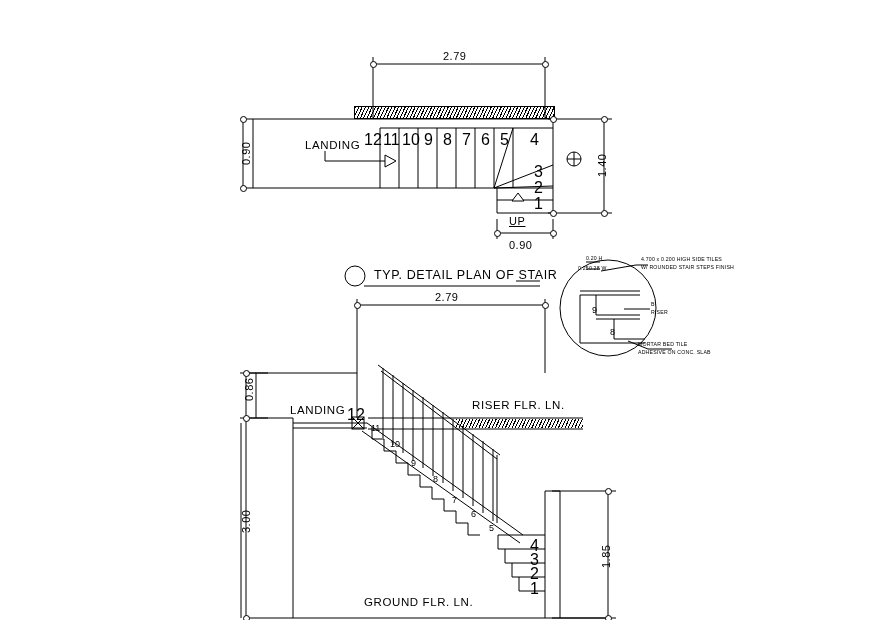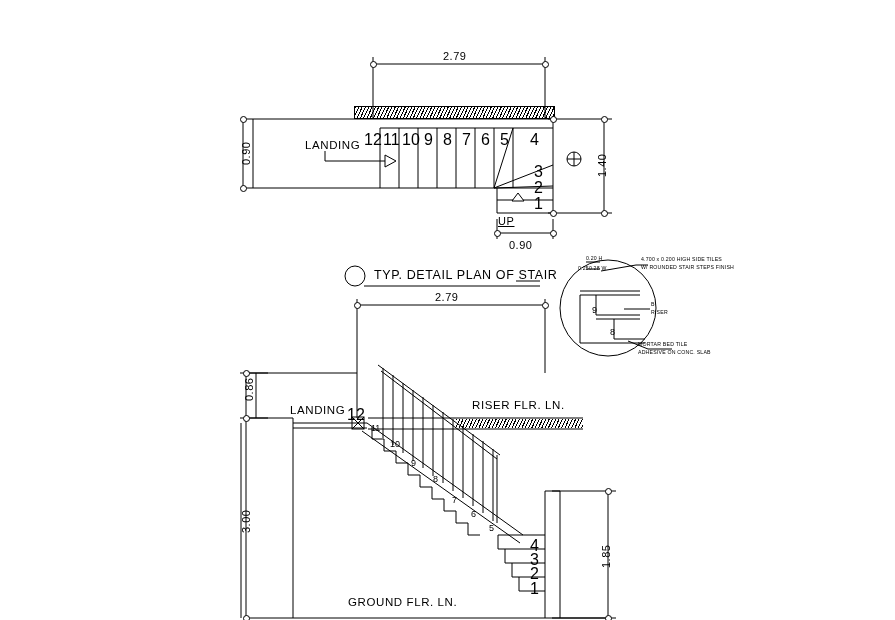--- a/index.html
+++ b/index.html
@@ -90,21 +90,21 @@
   <div class="dot" style="left:601px;top:73px;"></div>
   <div class="dot" style="left:601px;top:167px;"></div>
   <div class="dot" style="left:494px;top:187px;"></div>
   <div class="dot" style="left:550px;top:187px;"></div>
 
   <div class="txt dim-txt" style="left:443px;top:7px;">2.79</div>
   <div class="txt dim-txt rot" style="left:240px;top:122px;">0.90</div>
   <div class="txt dim-txt rot" style="left:596px;top:134px;">1.40</div>
   <div class="txt dim-txt" style="left:509px;top:196px;">0.90</div>
   <div class="txt" style="left:305px;top:96px;font-size:11.5px;letter-spacing:.6px;">LANDING</div>
-  <div class="txt" style="left:498px;top:172px;font-size:11px;letter-spacing:.6px;text-decoration:underline;">UP</div>
+  <div class="txt" style="left:509px;top:172px;font-size:11px;letter-spacing:.6px;text-decoration:underline;">UP</div>
 
   <div class="txt num" style="left:364px;top:88px;">12</div>
   <div class="txt num" style="left:383px;top:88px;">11</div>
   <div class="txt num" style="left:402px;top:88px;">10</div>
   <div class="txt num" style="left:424px;top:88px;">9</div>
   <div class="txt num" style="left:443px;top:88px;">8</div>
   <div class="txt num" style="left:462px;top:88px;">7</div>
   <div class="txt num" style="left:481px;top:88px;">6</div>
   <div class="txt num" style="left:500px;top:88px;">5</div>
   <div class="txt num" style="left:530px;top:88px;">4</div>
@@ -251,21 +251,21 @@
   <div class="dot" style="left:605px;top:445px;"></div>
   <div class="dot" style="left:605px;top:572px;"></div>
 
   <div class="txt dim-txt" style="left:435px;top:248px;">2.79</div>
   <div class="txt dim-txt rot" style="left:243px;top:358px;">0.86</div>
   <div class="txt dim-txt rot" style="left:240px;top:490px;">3.00</div>
   <div class="txt dim-txt rot" style="left:600px;top:525px;">1.85</div>
 
   <div class="txt" style="left:290px;top:361px;font-size:11.5px;letter-spacing:.6px;">LANDING</div>
   <div class="txt" style="left:472px;top:356px;font-size:11.5px;letter-spacing:.6px;">RISER FLR. LN.</div>
-  <div class="txt" style="left:348px;top:553px;font-size:11.5px;letter-spacing:.6px;">GROUND FLR. LN.</div>
+  <div class="txt" style="left:364px;top:553px;font-size:11.5px;letter-spacing:.6px;">GROUND FLR. LN.</div>
 
   <div class="txt num" style="left:347px;top:363px;">12</div>
   <div class="txt small" style="left:371px;top:380px;">11</div>
   <div class="txt small" style="left:390px;top:396px;">10</div>
   <div class="txt small" style="left:411px;top:415px;">9</div>
   <div class="txt small" style="left:433px;top:431px;">8</div>
   <div class="txt small" style="left:452px;top:452px;">7</div>
   <div class="txt small" style="left:471px;top:466px;">6</div>
   <div class="txt small" style="left:489px;top:480px;">5</div>
 

